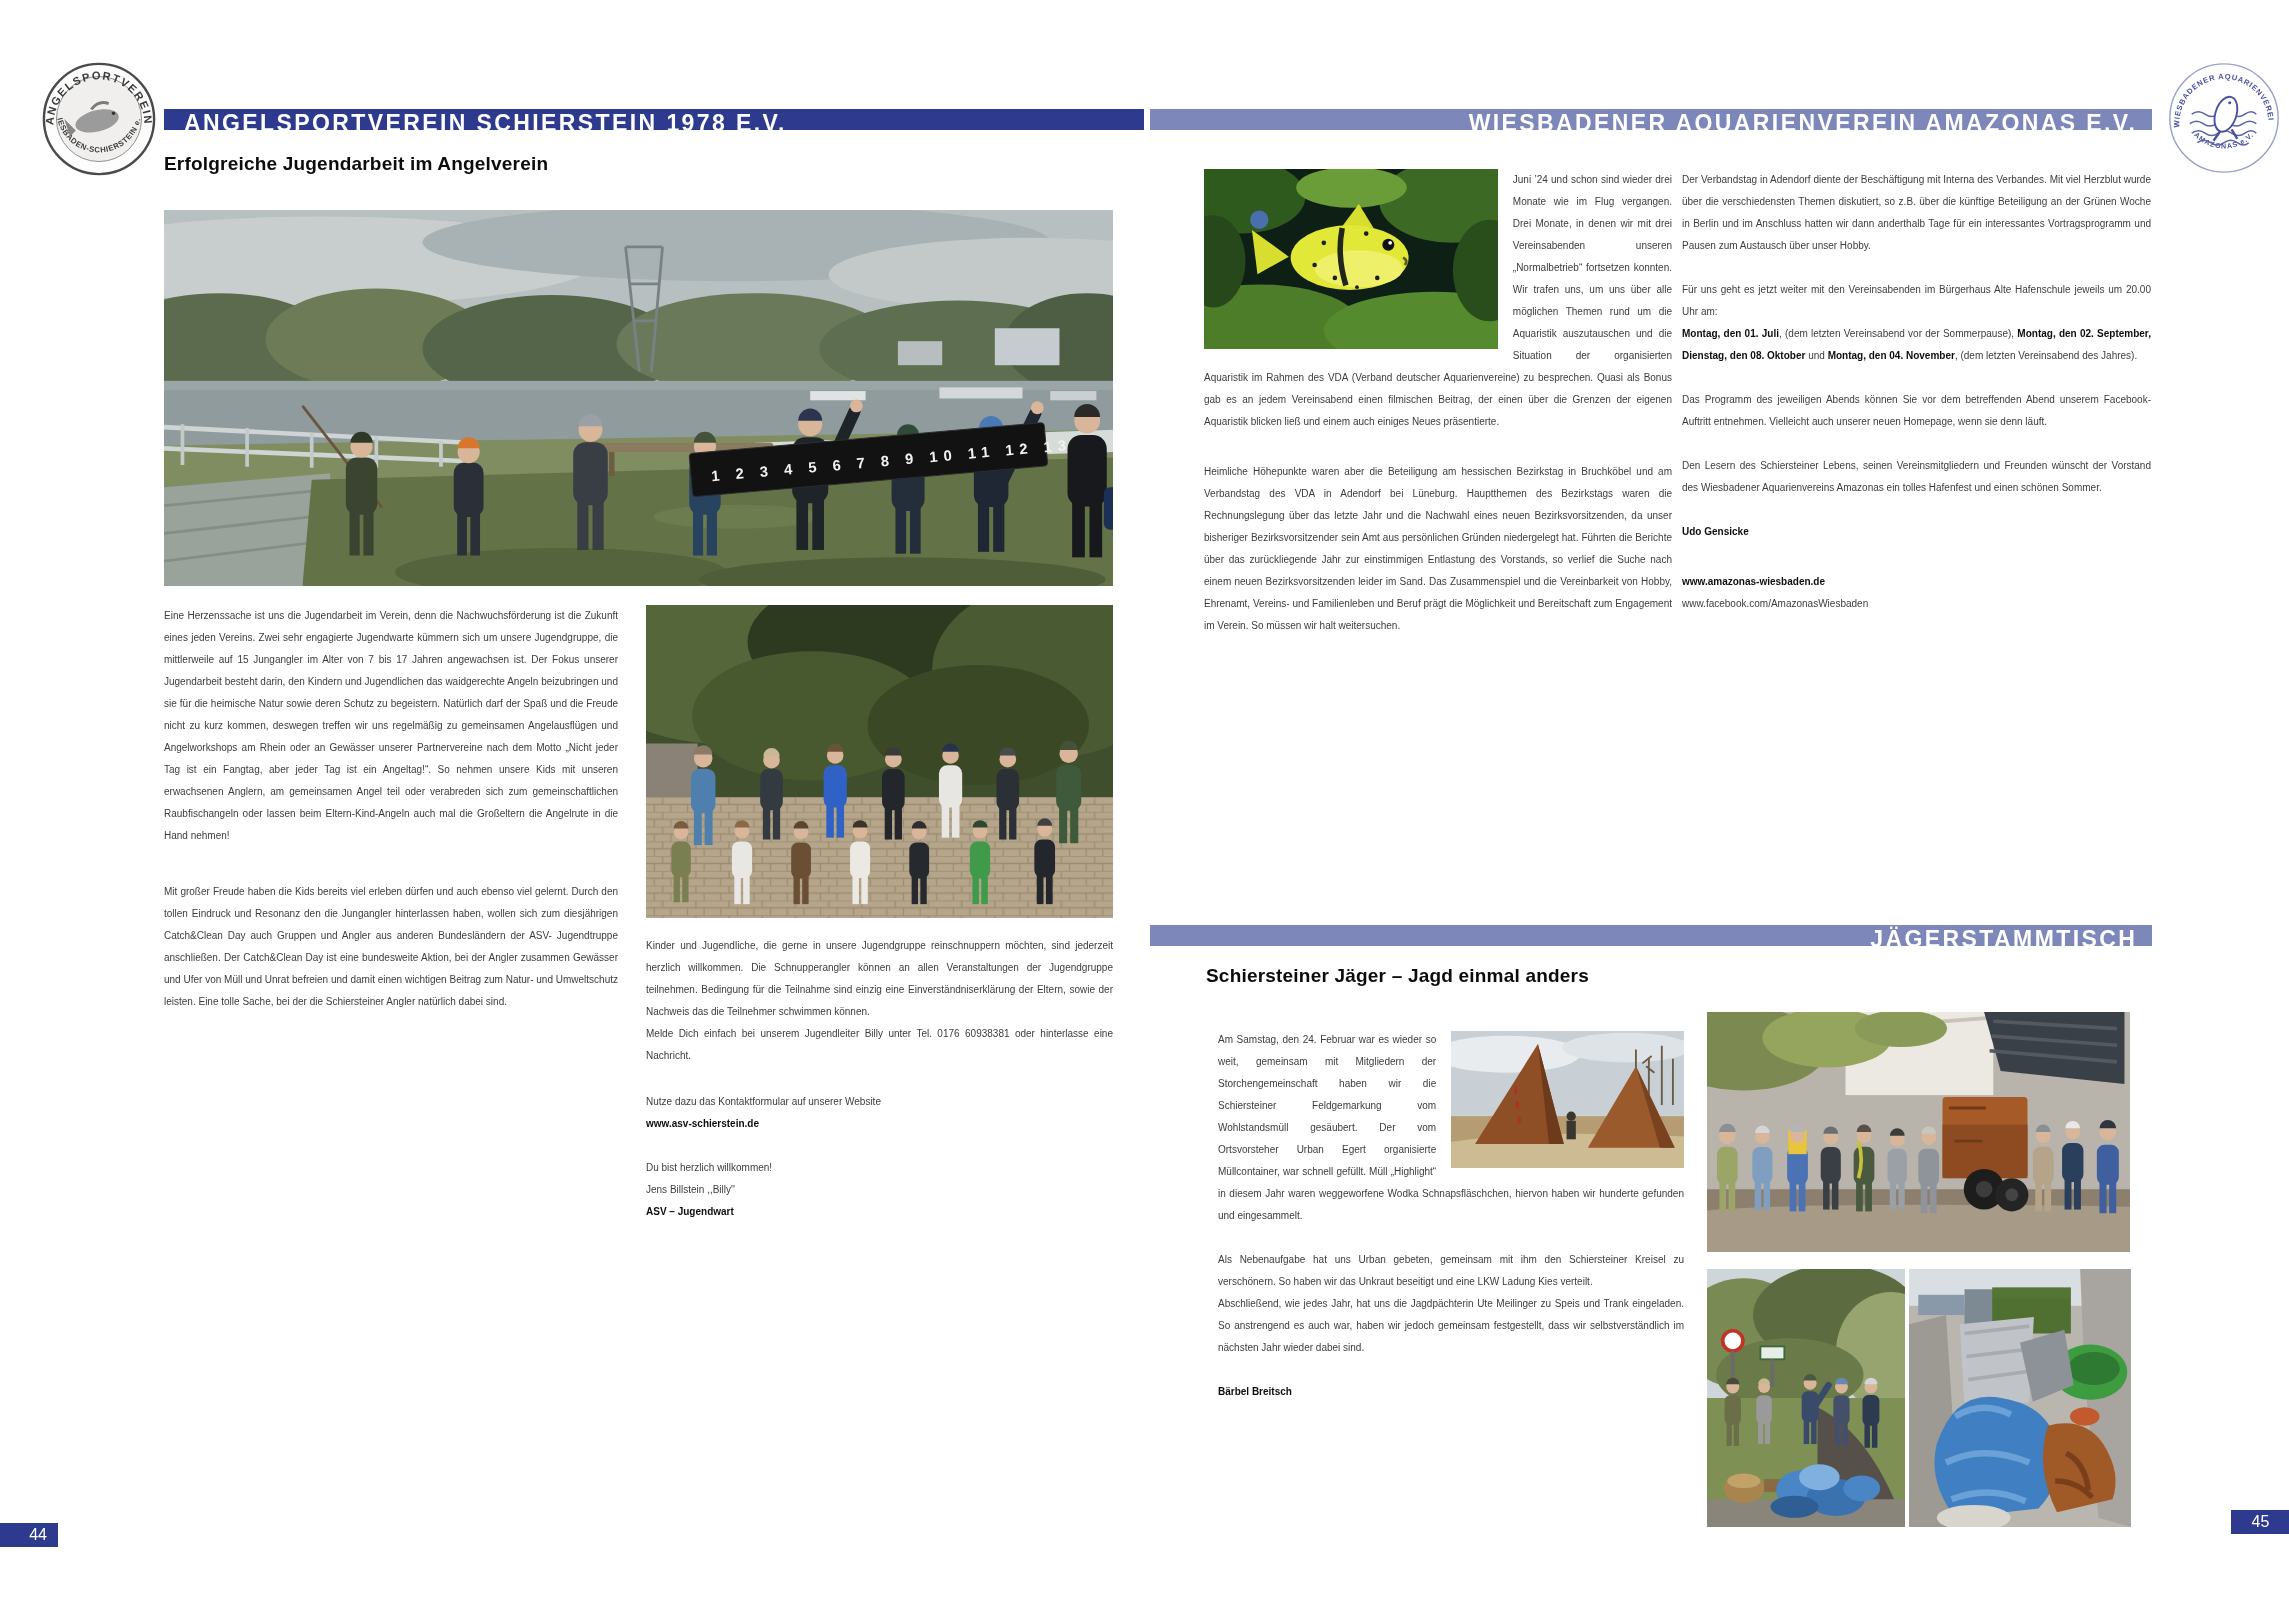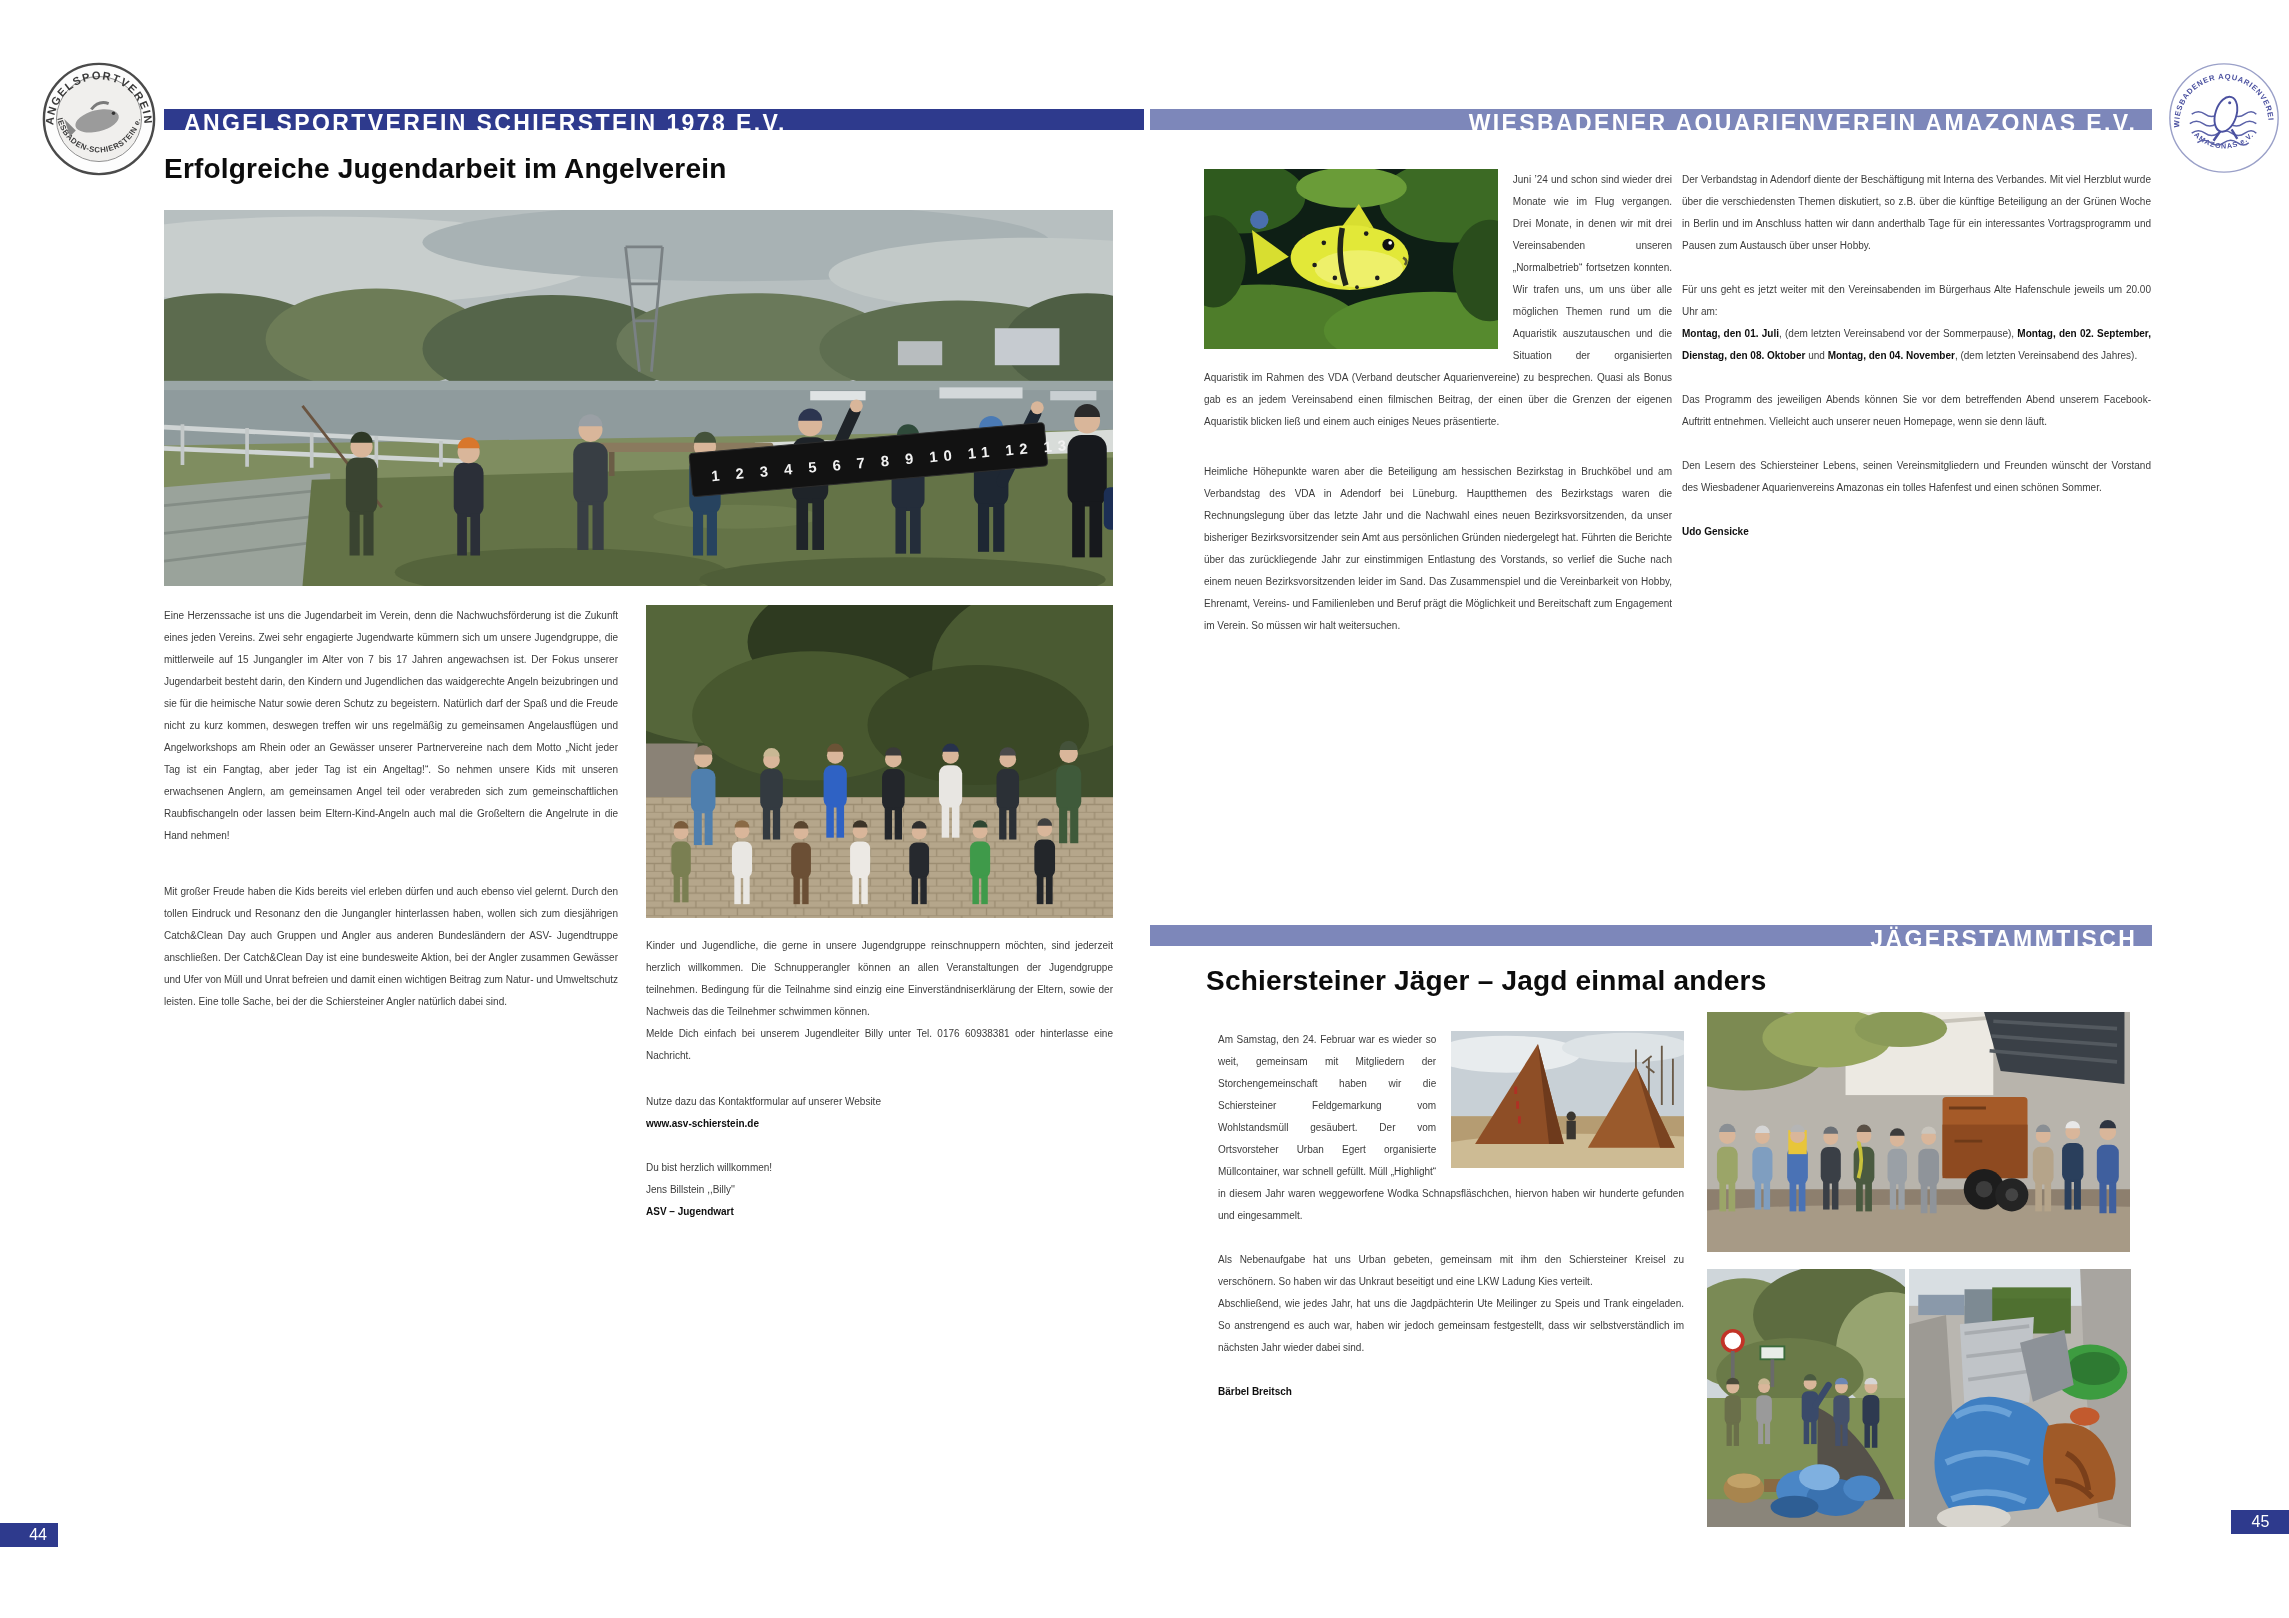--- a/index.html
+++ b/index.html
@@ -4,21 +4,21 @@
 <style>
   * { margin:0; padding:0; box-sizing:border-box; }
   html,body { width:2290px; height:1619px; }
   body { position:relative; overflow:hidden; background:#fff;
          font-family:"Liberation Sans","DejaVu Sans",sans-serif; color:var(--ink,#3c3c3c); }
   .abs { position:absolute; }
   .bar { height:21px; line-height:29px; color:#fff; font-weight:bold; font-size:23px;
          letter-spacing:2.4px; white-space:nowrap; }
   .bar-navy { background:var(--navy,#2e3a8d); padding-left:20px; }
   .bar-peri { background:var(--peri,#7d87ba); text-align:right; padding-right:14.8px; }
-  .article-title { font-size:28px; font-weight:bold; color:#0c0c0c; letter-spacing:0.2px; white-space:nowrap; }
+  .article-title { font-size:19px; font-weight:bold; color:#0c0c0c; letter-spacing:0.2px; white-space:nowrap; }
   .col { font-size:10px; line-height:22px; text-align:justify;
          -webkit-hyphens:auto; hyphens:auto; }
   .col p { margin:0 0 22px 0; }
   .pre { white-space:pre-line; }
   .b { font-weight:bold; color:#0e0e0e; }
   .sig { margin-top:11px !important; }
   .photo { overflow:hidden; background:#ccc; }
   .photo svg, .logo svg { display:block; width:100%; height:100%; }
   .float-l { float:left; margin:1.8px 14.8px 5.5px 0; }
   .float-r { float:right; margin:1.8px 0 7.4px 14.8px; }
@@ -281,20 +281,21 @@
   <p>Heimliche Höhepunkte waren aber die Beteiligung am hessischen Bezirkstag in Bruchköbel und am Verbandstag des VDA in Adendorf bei Lüneburg. Hauptthemen des Bezirkstags waren die Rechnungslegung über das letzte Jahr und die Nachwahl eines neuen Bezirksvorsitzenden, da unser bisheriger Bezirksvorsitzender sein Amt aus persönlichen Gründen niedergelegt hat. Führten die Berichte über das zurückliegende Jahr zur einstimmigen Entlastung des Vorstands, so verlief die Suche nach einem neuen Bezirksvorsitzenden leider im Sand. Das Zusammenspiel und die Vereinbarkeit von Hobby, Ehrenamt, Vereins- und Familienleben und Beruf prägt die Möglichkeit und Bereitschaft zum Engagement im Verein. So müssen wir halt weitersuchen.</p>
 </div>
 
 <div class="abs col" style="left:1682px;top:169px;width:469px;">
   <p>Der Verbandstag in Adendorf diente der Beschäftigung mit Interna des Verbandes. Mit viel Herzblut wurde über die verschiedensten Themen diskutiert, so z.B. über die künftige Beteiligung an der Grünen Woche in Berlin und im Anschluss hatten wir dann anderthalb Tage für ein interessantes Vortragsprogramm und Pausen zum Austausch über unser Hobby.</p>
   <p class="pre"><span>Für uns geht es jetzt weiter mit den Vereinsabenden im Bürgerhaus Alte Hafenschule jeweils um 20.00 Uhr am:
 </span><span class="b">Montag, den 01. Juli</span><span>, (dem letzten Vereinsabend vor der Sommerpause), </span><span class="b">Montag, den 02. September, Dienstag, den 08. Oktober</span><span> und </span><span class="b">Montag, den 04. November</span><span>, (dem letzten Vereinsabend des Jahres).</span></p>
   <p>Das Programm des jeweiligen Abends können Sie vor dem betreffenden Abend unserem Facebook-Auftritt entnehmen. Vielleicht auch unserer neuen Homepage, wenn sie denn läuft.</p>
   <p>Den Lesern des Schiersteiner Lebens, seinen Vereinsmitgliedern und Freunden wünscht der Vorstand des Wiesbadener Aquarienvereins Amazonas ein tolles Hafenfest und einen schönen Sommer.</p>
   <p class="b sig" style="margin-bottom:28px;">Udo Gensicke</p>
+  <p><span class="b">www.amazonas-wiesbaden.de</span><br><span>www.facebook.com/AmazonasWiesbaden</span></p>
 </div>
 
 <div class="abs bar bar-peri" style="left:1150px;top:925px;width:1002px;">
   <span>JÄGERSTAMMTISCH</span>
 </div>
 
 <h1 class="abs article-title" style="left:1206px;top:965px;">Schiersteiner Jäger – Jagd einmal anders</h1>
 
 <div class="abs col" style="left:1218px;top:1021px;width:466px;margin-top:8px;">
 

